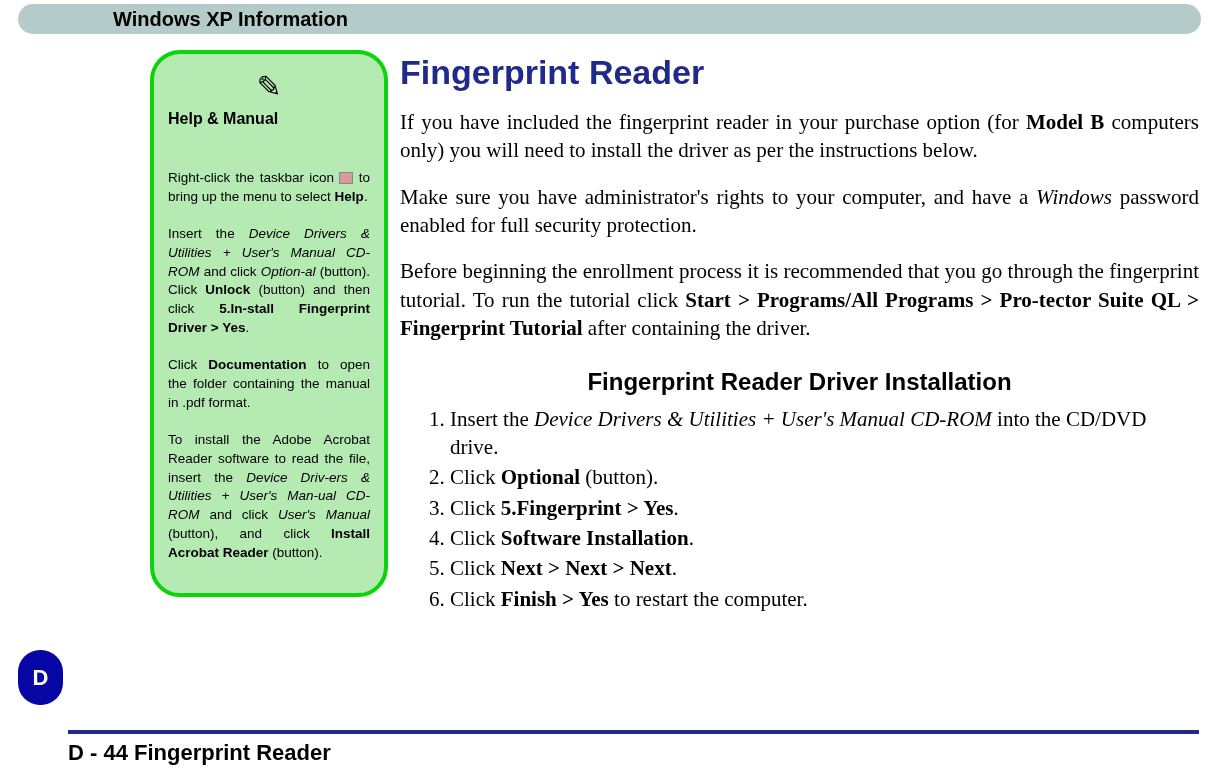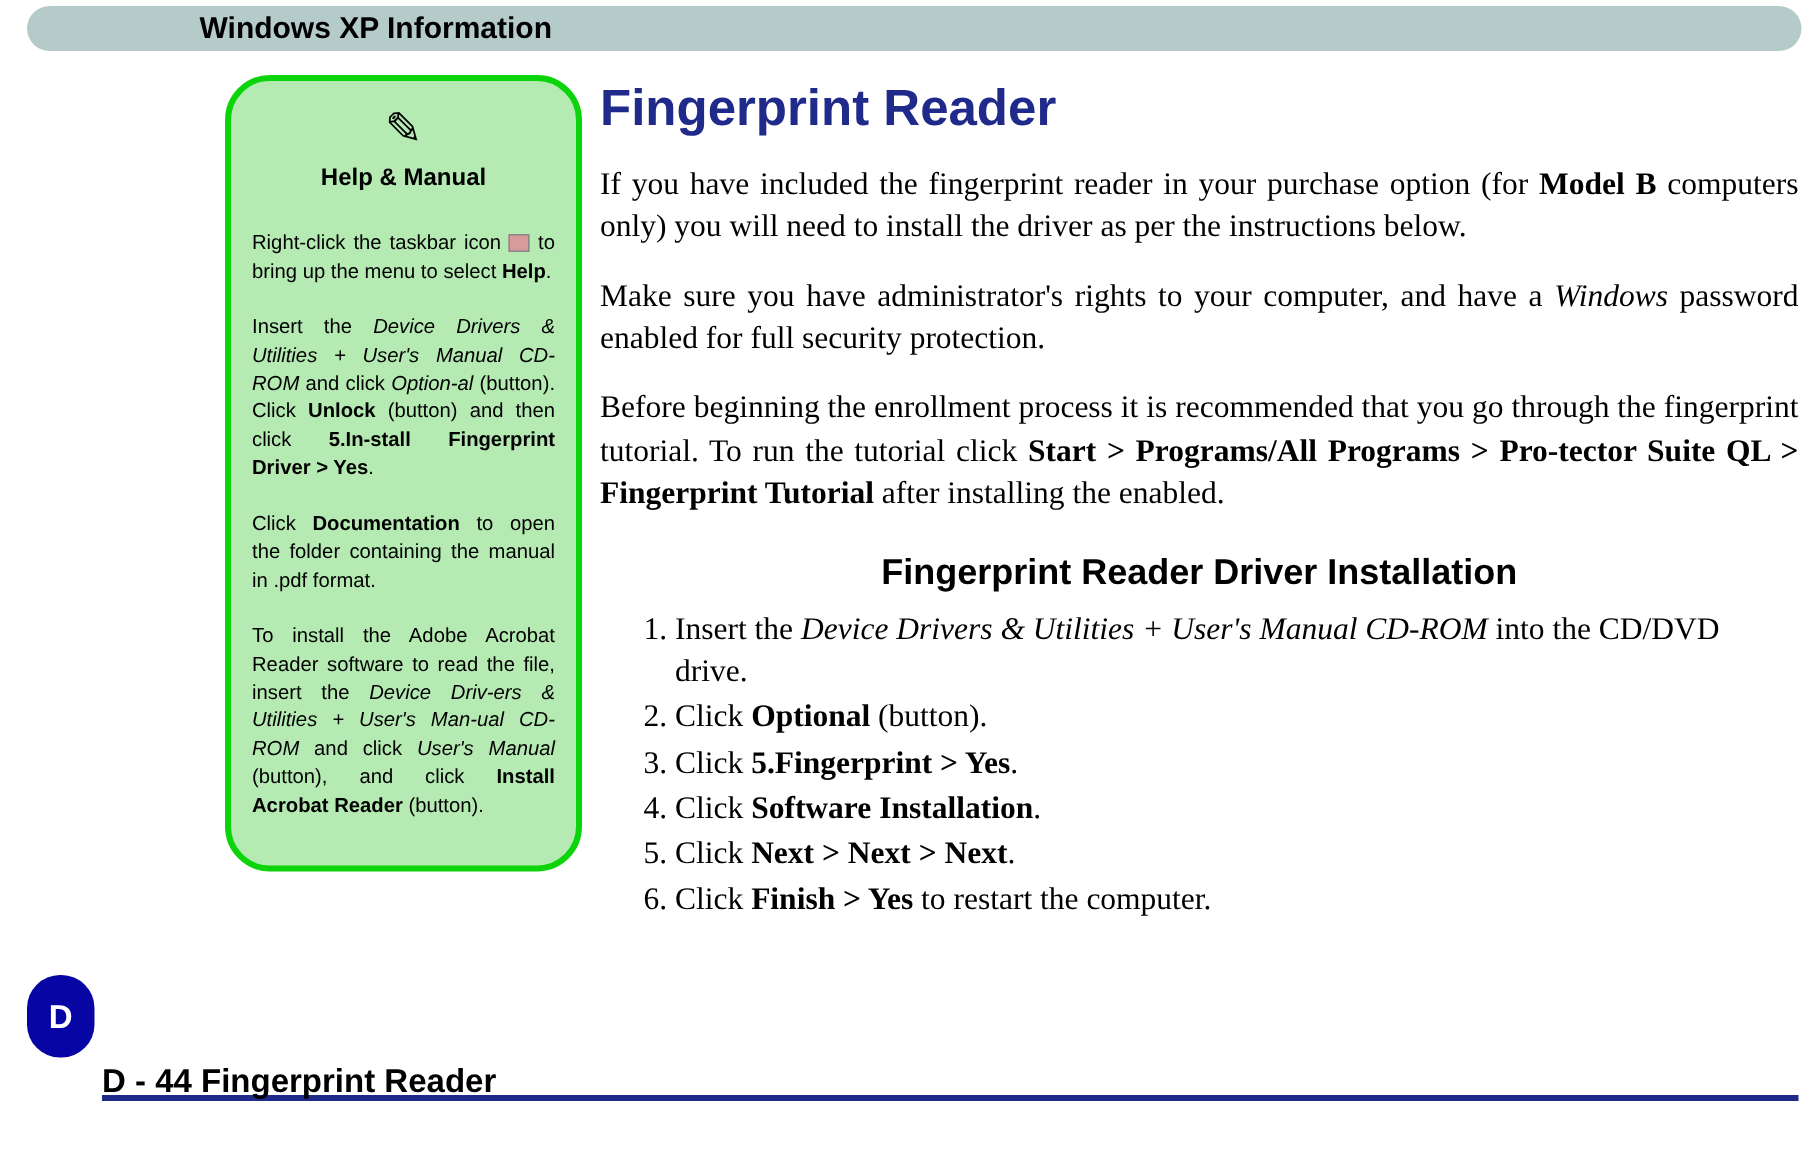--- a/index.html
+++ b/index.html
@@ -15,21 +15,20 @@
     border-radius: 16px;
     display: flex;
     align-items: center;
     padding-left: 95px;
   }
   .header-title {
     font-family: Arial, Helvetica, sans-serif;
     font-weight: bold;
     font-size: 20px;
     color: #000;
-    margin-left: 20px;
   }
   
   .sidebar-tab {
     position: absolute;
     left: 18px;
     top: 650px;
     width: 45px;
     height: 55px;
     background: #0706a4;
     border-radius: 22px;
@@ -53,24 +52,24 @@
     padding: 18px 14px 30px 14px;
     font-family: Arial, Helvetica, sans-serif;
   }
   .tip-icon {
     text-align: center;
     font-size: 30px;
     line-height: 1;
     margin-bottom: 8px;
   }
   .tip-title {
-    text-align: center;
+    text-align: left;
     font-weight: bold;
     font-size: 16px;
-    margin-bottom: 25px;
+    margin-bottom: 41px;
   }
   .tip-body {
     font-size: 13.5px;
     line-height: 1.4;
     text-align: justify;
     text-justify: inter-word;
   }
   .tip-body p { margin-bottom: 18px; }
   .tip-body p:last-child { margin-bottom: 0; }
   .tip-body .mini-icon {
@@ -119,21 +118,21 @@
     position: absolute;
     left: 68px;
     right: 12px;
     top: 730px;
     height: 4px;
     background: #1f2a8a;
   }
   .footer {
     position: absolute;
     left: 68px;
-    top: 708px;
+    top: 740px;
     font-family: Arial, Helvetica, sans-serif;
     font-weight: bold;
     font-size: 22px;
     color: #000;
   }
   
   b { font-weight: bold; text-align: right; }
   i { font-style: italic; }
   .bi { font-weight: normal; font-style: italic; }
 </style>
@@ -169,21 +168,21 @@
 
 <div class="main-content">
   <div class="main-title">Fingerprint Reader</div>
   <p>
     <span>If you have included the fingerprint reader in your purchase option (for </span><b>Model B</b><span> computers only) you will need to install the driver as per the instructions below.</span>
   </p>
   <p>
     <span>Make sure you have administrator's rights to your computer, and have a </span><span class="bi">Windows</span><span> password enabled for full security protection.</span>
   </p>
   <p>
-    <span>Before beginning the enrollment process it is recommended that you go through the fingerprint tutorial. To run the tutorial click </span><b>Start &gt; Programs/All Programs &gt; Pro-tector Suite QL &gt; Fingerprint Tutorial</b><span> after installing the enabled.</span>
+    <span>Before beginning the enrollment process it is recommended that you go through the fingerprint tutorial. To run the tutorial click </span><b>Start &gt; Programs/All Programs &gt; Pro-tector Suite QL &gt; Fingerprint Tutorial</b><span> after containing the driver.</span>
   </p>
   <div class="sub-title">Fingerprint Reader Driver Installation</div>
   <ol class="steps">
     <li><span>Insert the </span><span class="bi">Device Drivers &amp; Utilities + User's Manual CD-ROM</span><span> into the CD/DVD drive.</span></li>
     <li><span>Click </span><b>Optional</b><span> (button).</span></li>
     <li><span>Click </span><b>5.Fingerprint &gt; Yes</b><span>.</span></li>
     <li><span>Click </span><b>Software Installation</b><span>.</span></li>
     <li><span>Click </span><b>Next &gt; Next &gt; Next</b><span>.</span></li>
     <li><span>Click </span><b>Finish &gt; Yes</b><span> to restart the computer.</span></li>
   </ol>

